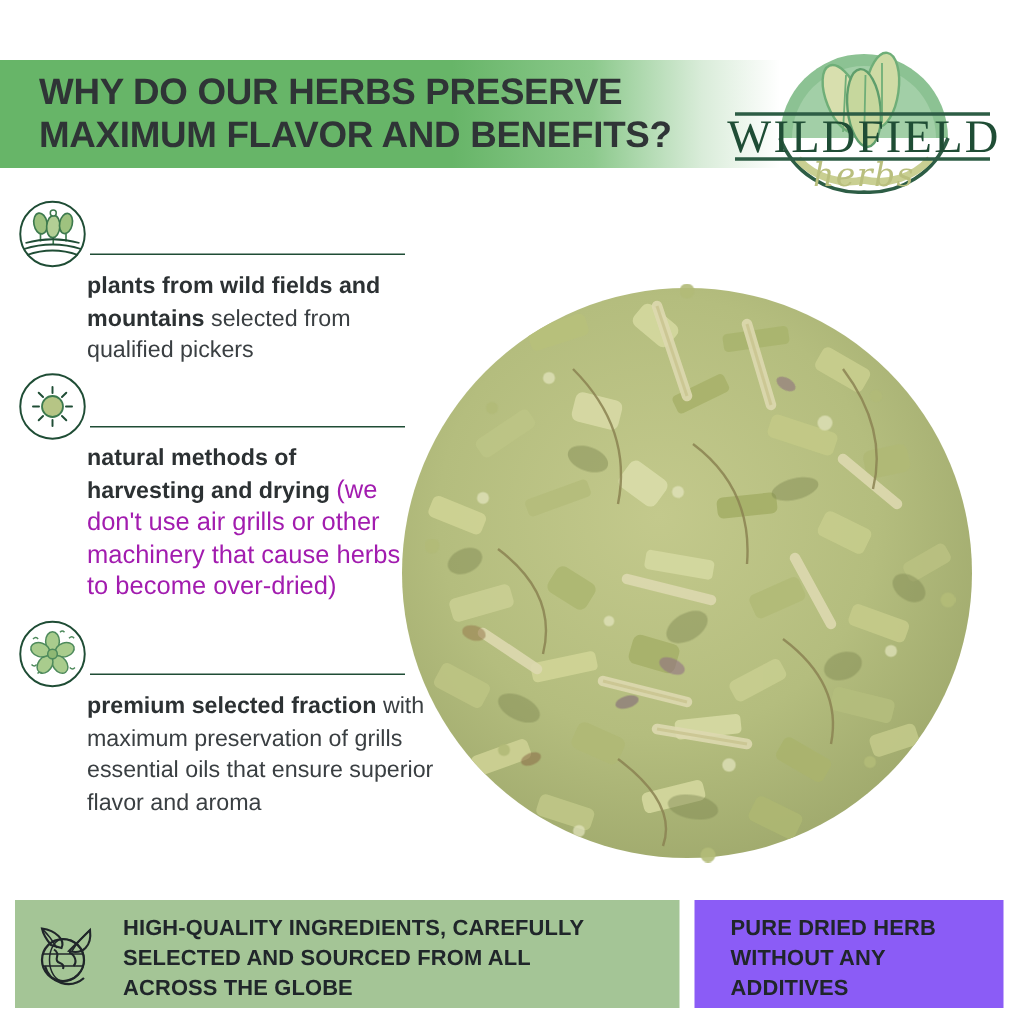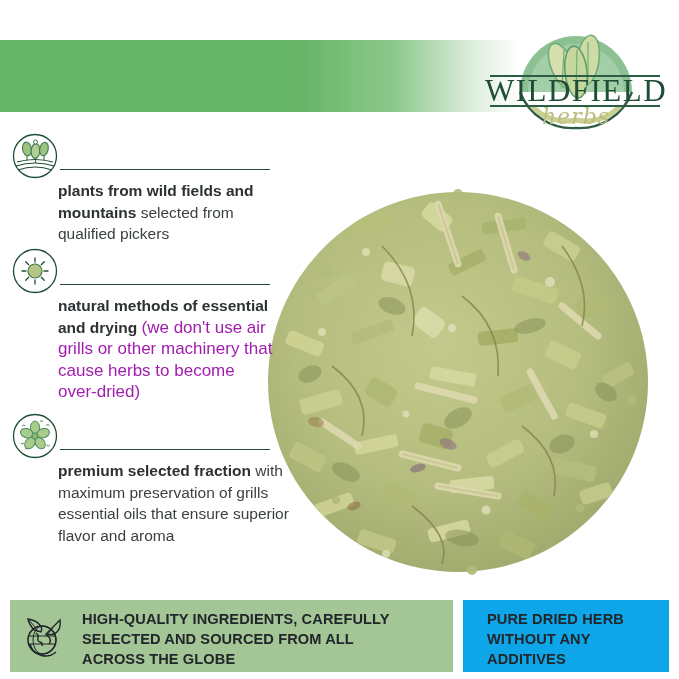--- a/index.html
+++ b/index.html
@@ -127,21 +127,21 @@
     height: 72px;
   }
   #banner-left {
     left: 10px;
     width: 443px;
     background: #a4c596;
   }
   #banner-right {
     left: 463px;
     width: 206px;
-    background: #0ea5e9;
+    background: #8b5cf6;
   }
   .banner-icon {
     position: absolute;
     left: 12px;
     top: 14px;
     width: 46px;
     height: 46px;
   }
   .banner-icon svg { display: block; }
   .banner-text {
@@ -164,20 +164,22 @@
     width: 180px;
   }
 </style>
 </head>
 <body>
 
 <div id="infographic">
 
   <div class="header">
     <div class="header-band"></div>
+    <div class="header-title">WHY DO OUR HERBS PRESERVE
+MAXIMUM FLAVOR AND BENEFITS?</div>
   </div>
 
   <div class="logo">
     <svg width="184" height="116" viewBox="0 0 184 116">
 
       <g>
         <path d="M36 78 A56 56 0 0 1 148 78" fill="#8cc293"></path>
         <path d="M44 78 A48 48 0 0 1 140 78" fill="#a9d3ae" opacity="0.75"></path>
 
         <ellipse cx="78" cy="52" rx="11" ry="24" transform="rotate(-22 78 52)" fill="#d8dfae" stroke="#6fae78" stroke-width="1.6"></ellipse>
@@ -349,21 +351,21 @@
           <line x1="10" y1="23" x2="14" y2="23"></line>
           <line x1="32" y1="23" x2="36" y2="23"></line>
           <line x1="13.8" y1="13.8" x2="16.7" y2="16.7"></line>
           <line x1="29.3" y1="29.3" x2="32.2" y2="32.2"></line>
           <line x1="13.8" y1="32.2" x2="16.7" y2="29.3"></line>
           <line x1="29.3" y1="16.7" x2="32.2" y2="13.8"></line>
         </g>
       </svg>
     </div>
     <div class="feature-rule"></div>
-    <div class="feature-text"><span class="lead">natural methods of essential and drying</span> <span class="note">(we don't use air grills or other machinery that cause herbs to become over-dried)</span></div>
+    <div class="feature-text"><span class="lead">natural methods of harvesting and drying</span> <span class="note">(we don't use air grills or other machinery that cause herbs to become over-dried)</span></div>
   </div>
 
   <div class="feature" id="feature-3">
     <div class="feature-icon">
       <svg width="46" height="46" viewBox="0 0 46 46">
         <circle cx="23" cy="23" r="21.5" fill="#ffffff" stroke="#1f4d35" stroke-width="1.3"></circle>
         <g fill="#a9cc8d" stroke="#4e8a5c" stroke-width="1">
           <ellipse cx="23" cy="14.5" rx="4.6" ry="6.4"></ellipse>
           <ellipse cx="31.2" cy="20.2" rx="4.6" ry="6.4" transform="rotate(72 31.2 20.2)"></ellipse>
           <ellipse cx="28" cy="30" rx="4.6" ry="6.4" transform="rotate(144 28 30)"></ellipse>

